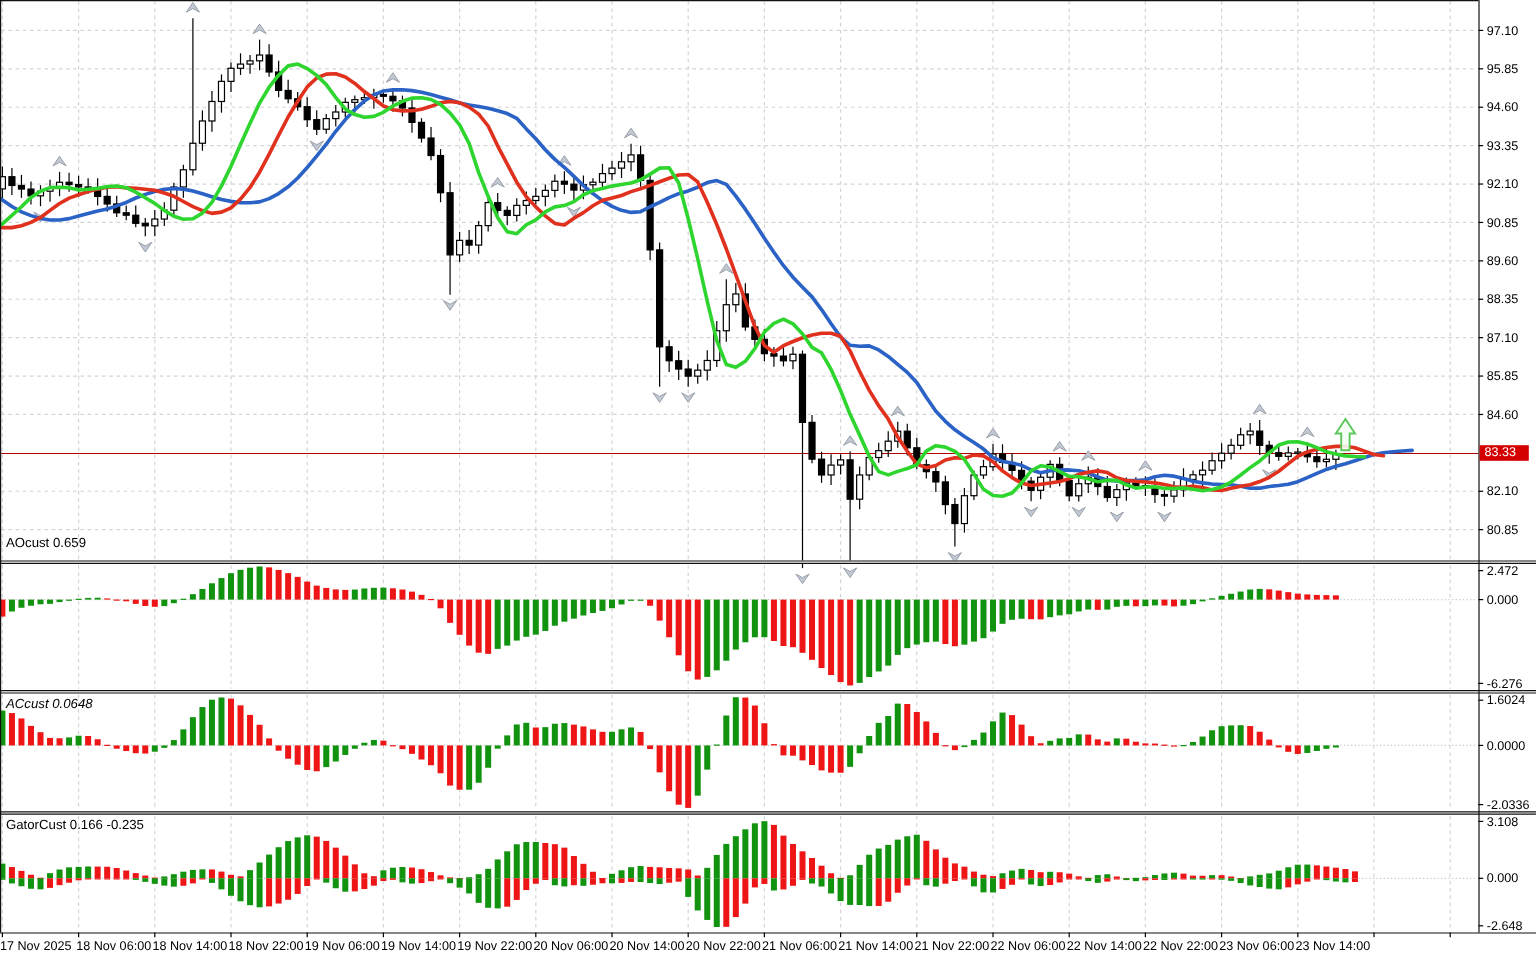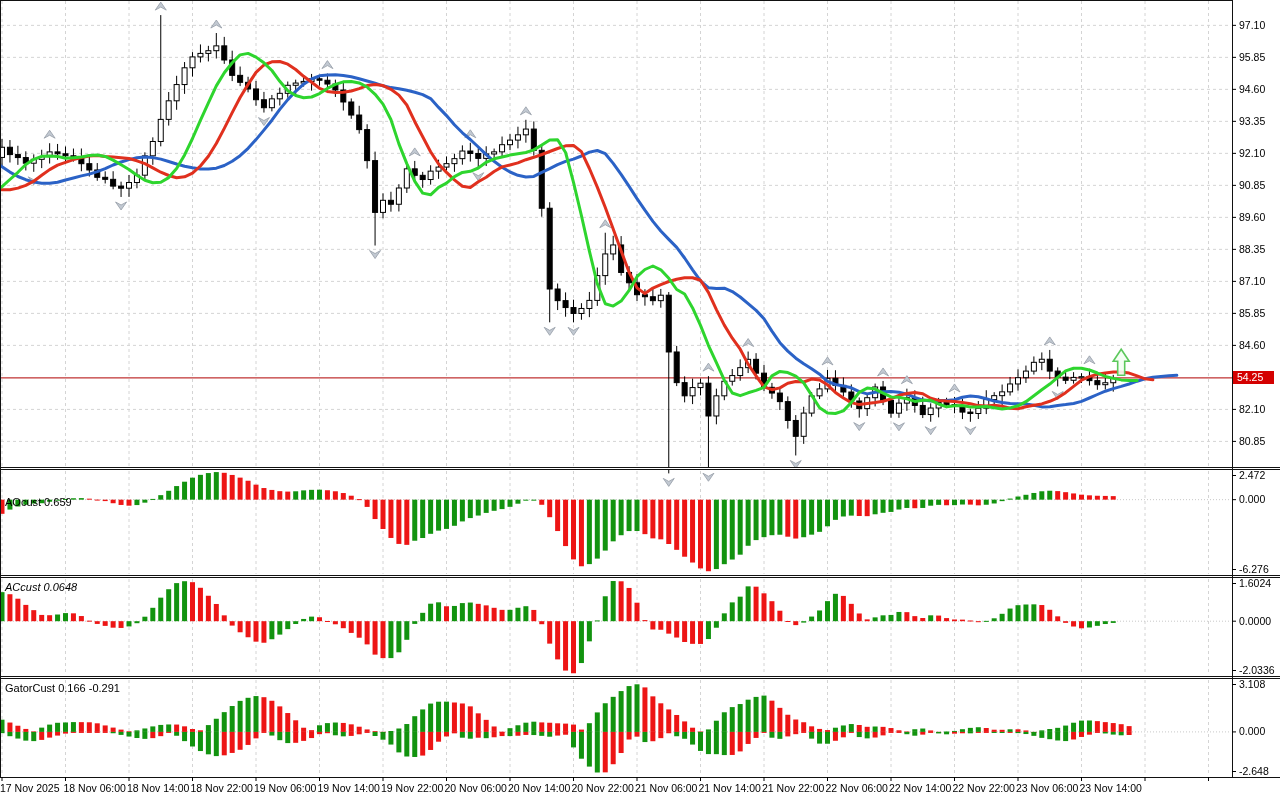--- a/index.html
+++ b/index.html
@@ -1,20 +1,20 @@
 <!DOCTYPE html>
 <html><head>
 <meta charset="utf-8">
 <style>
   html,body{margin:0;padding:0;background:#fff;width:1280px;height:800px;overflow:hidden;
     font-family:"Liberation Sans",sans-serif;}
   .terminal{position:relative;width:1047px;height:800px;background:#fff;}
   svg text{font-family:"Liberation Sans",sans-serif;font-size:10.5px;fill:#000;}
   .wlabel{position:absolute;left:5px;font-size:11px;color:#000;white-space:nowrap;z-index:5;}
-  #lbl-ao{top:496px;} #lbl-ac{top:581px;font-style:italic;} #lbl-gator{top:682px;}
+  #lbl-ao{top:447px;} #lbl-ac{top:581px;font-style:italic;} #lbl-gator{top:682px;}
   .price-tag{position:absolute;left:1233px;top:371px;width:37px;height:13px;background:#D40000;
     color:#fff;font-size:10.5px;line-height:13px;padding-left:4px;z-index:6;}
 </style>
 </head>
 <body>
 
 <div class="terminal">
   <svg id="cv" width="1280" height="800">
       <g>
         <line x1="2" y1="1" x2="2" y2="466" stroke="#D4D4D4" stroke-dasharray="3 3"></line>
@@ -1113,15 +1113,15 @@
         <text x="762" y="792">21 Nov 22:00</text>
         <text x="825.5" y="792">22 Nov 06:00</text>
         <text x="889" y="792">22 Nov 14:00</text>
         <text x="952.5" y="792">22 Nov 22:00</text>
         <text x="1016" y="792">23 Nov 06:00</text>
         <text x="1079.5" y="792">23 Nov 14:00</text>
       </g>
     </svg>
   <div class="wlabel" id="lbl-ao">AOcust 0.659</div>
   <div class="wlabel" id="lbl-ac">ACcust 0.0648</div>
-  <div class="wlabel" id="lbl-gator">GatorCust 0.166 -0.291</div>
-  <div class="price-tag">54.25</div>
+  <div class="wlabel" id="lbl-gator">GatorCust 0.166 -0.235</div>
+  <div class="price-tag">83.33</div>
 </div>
 
 </body></html>

